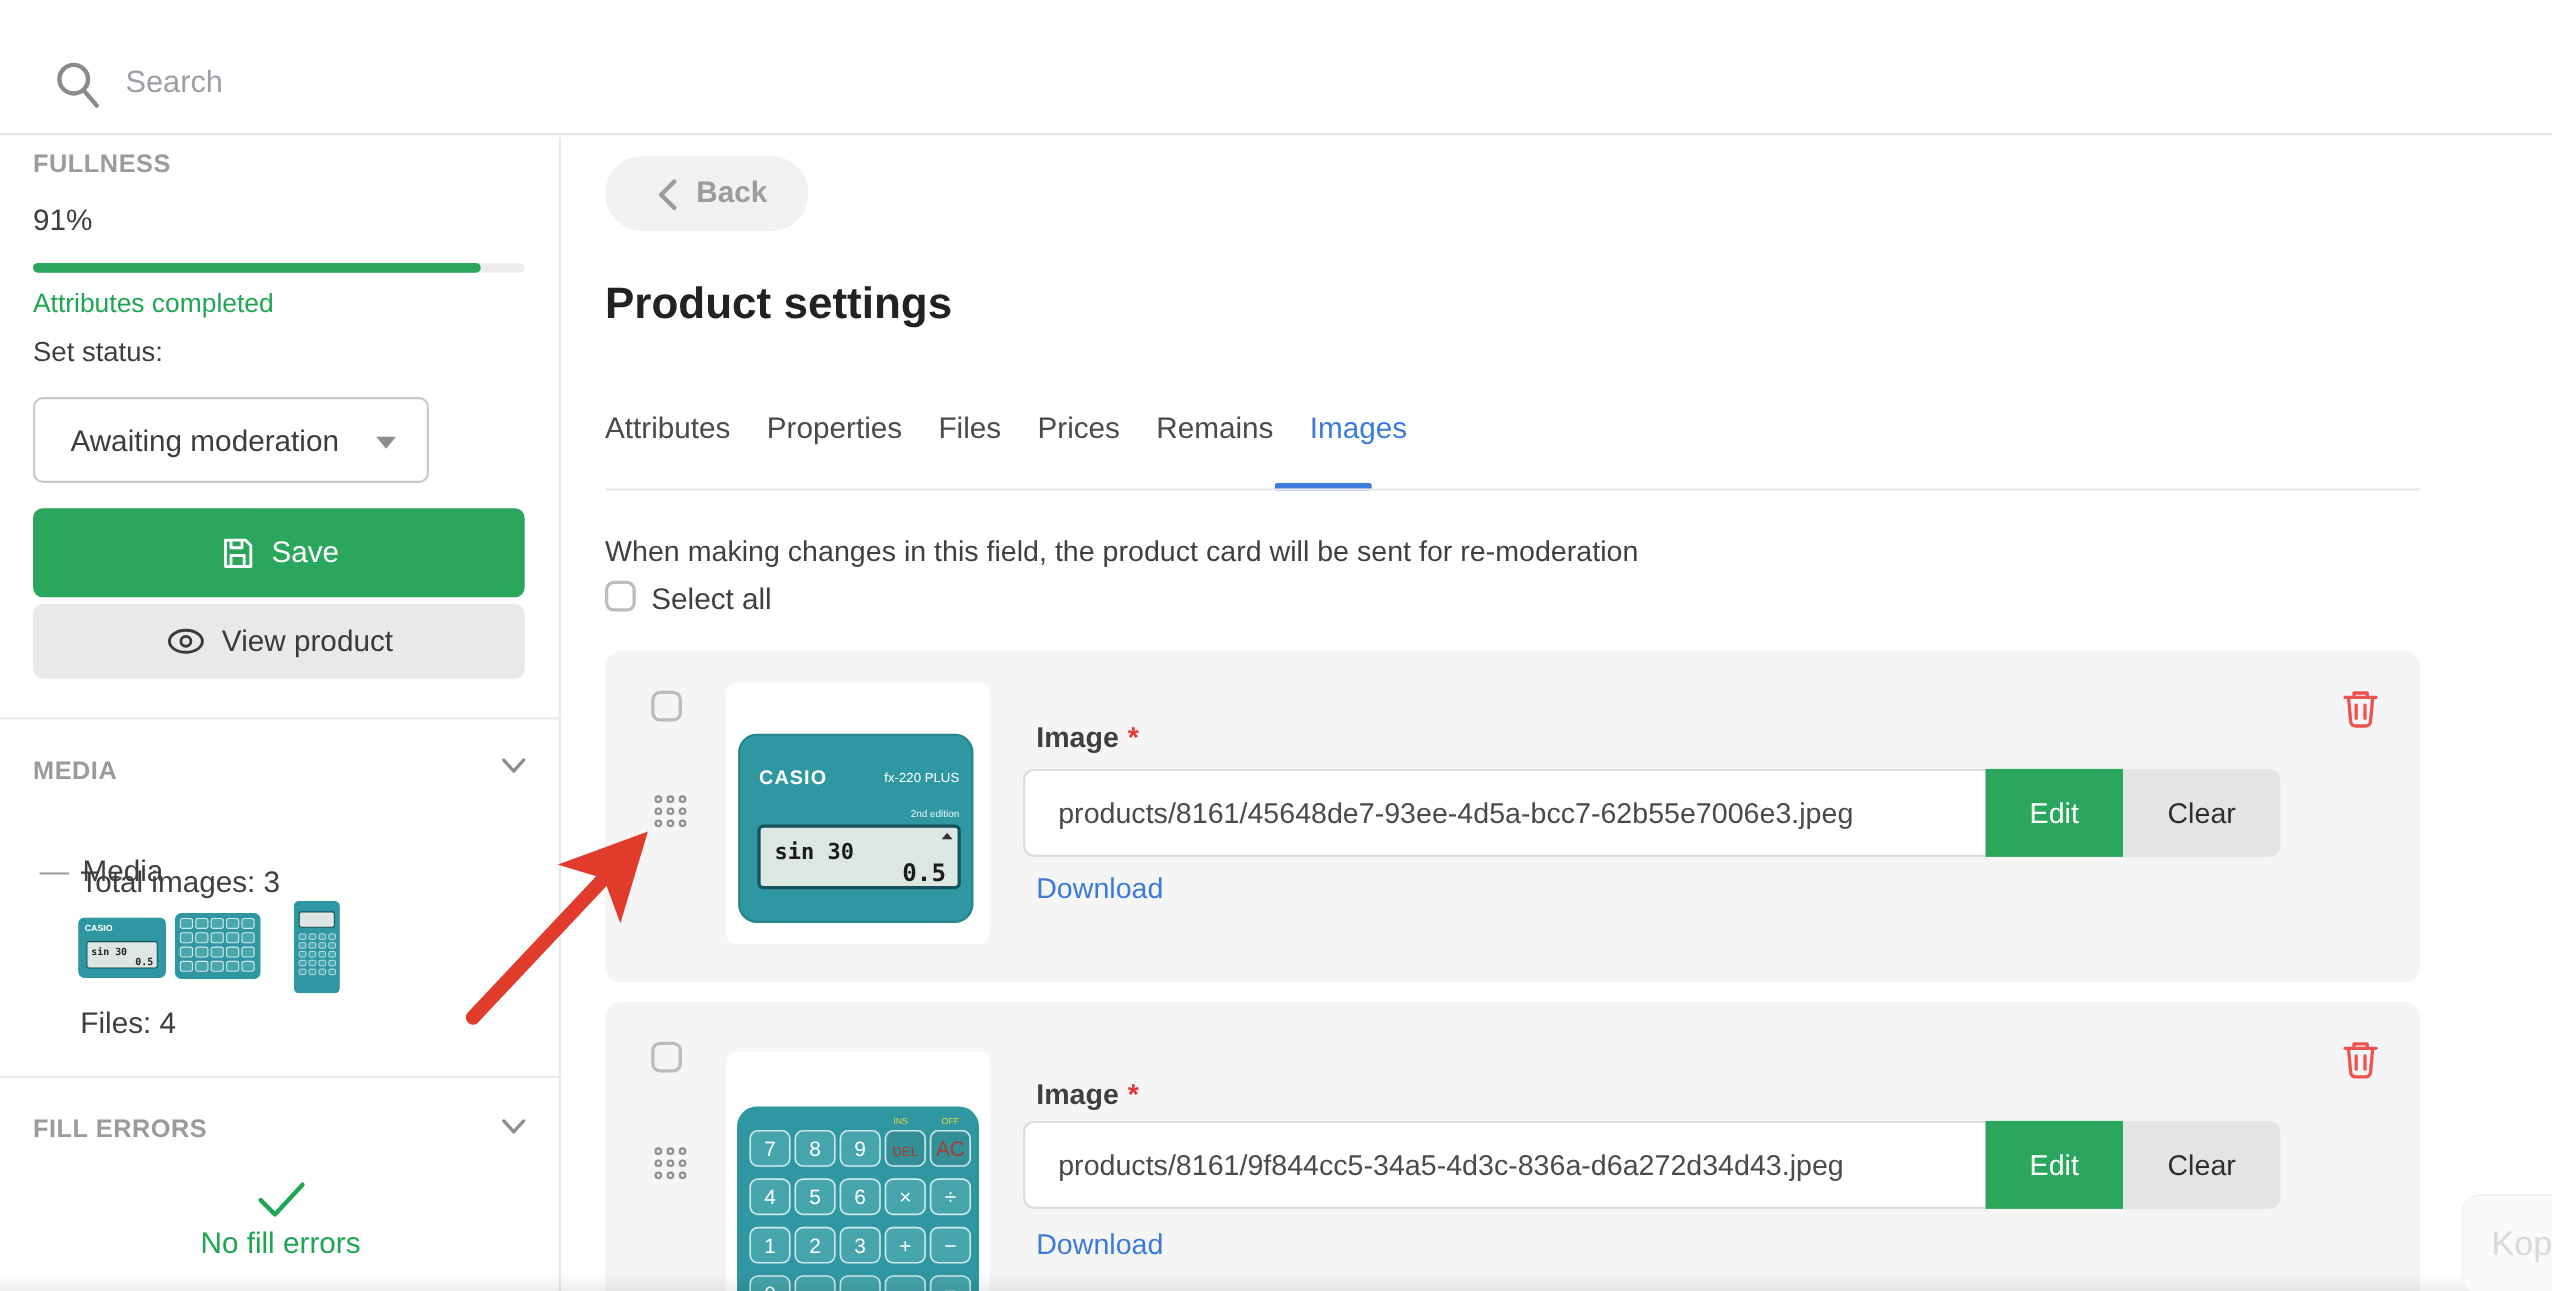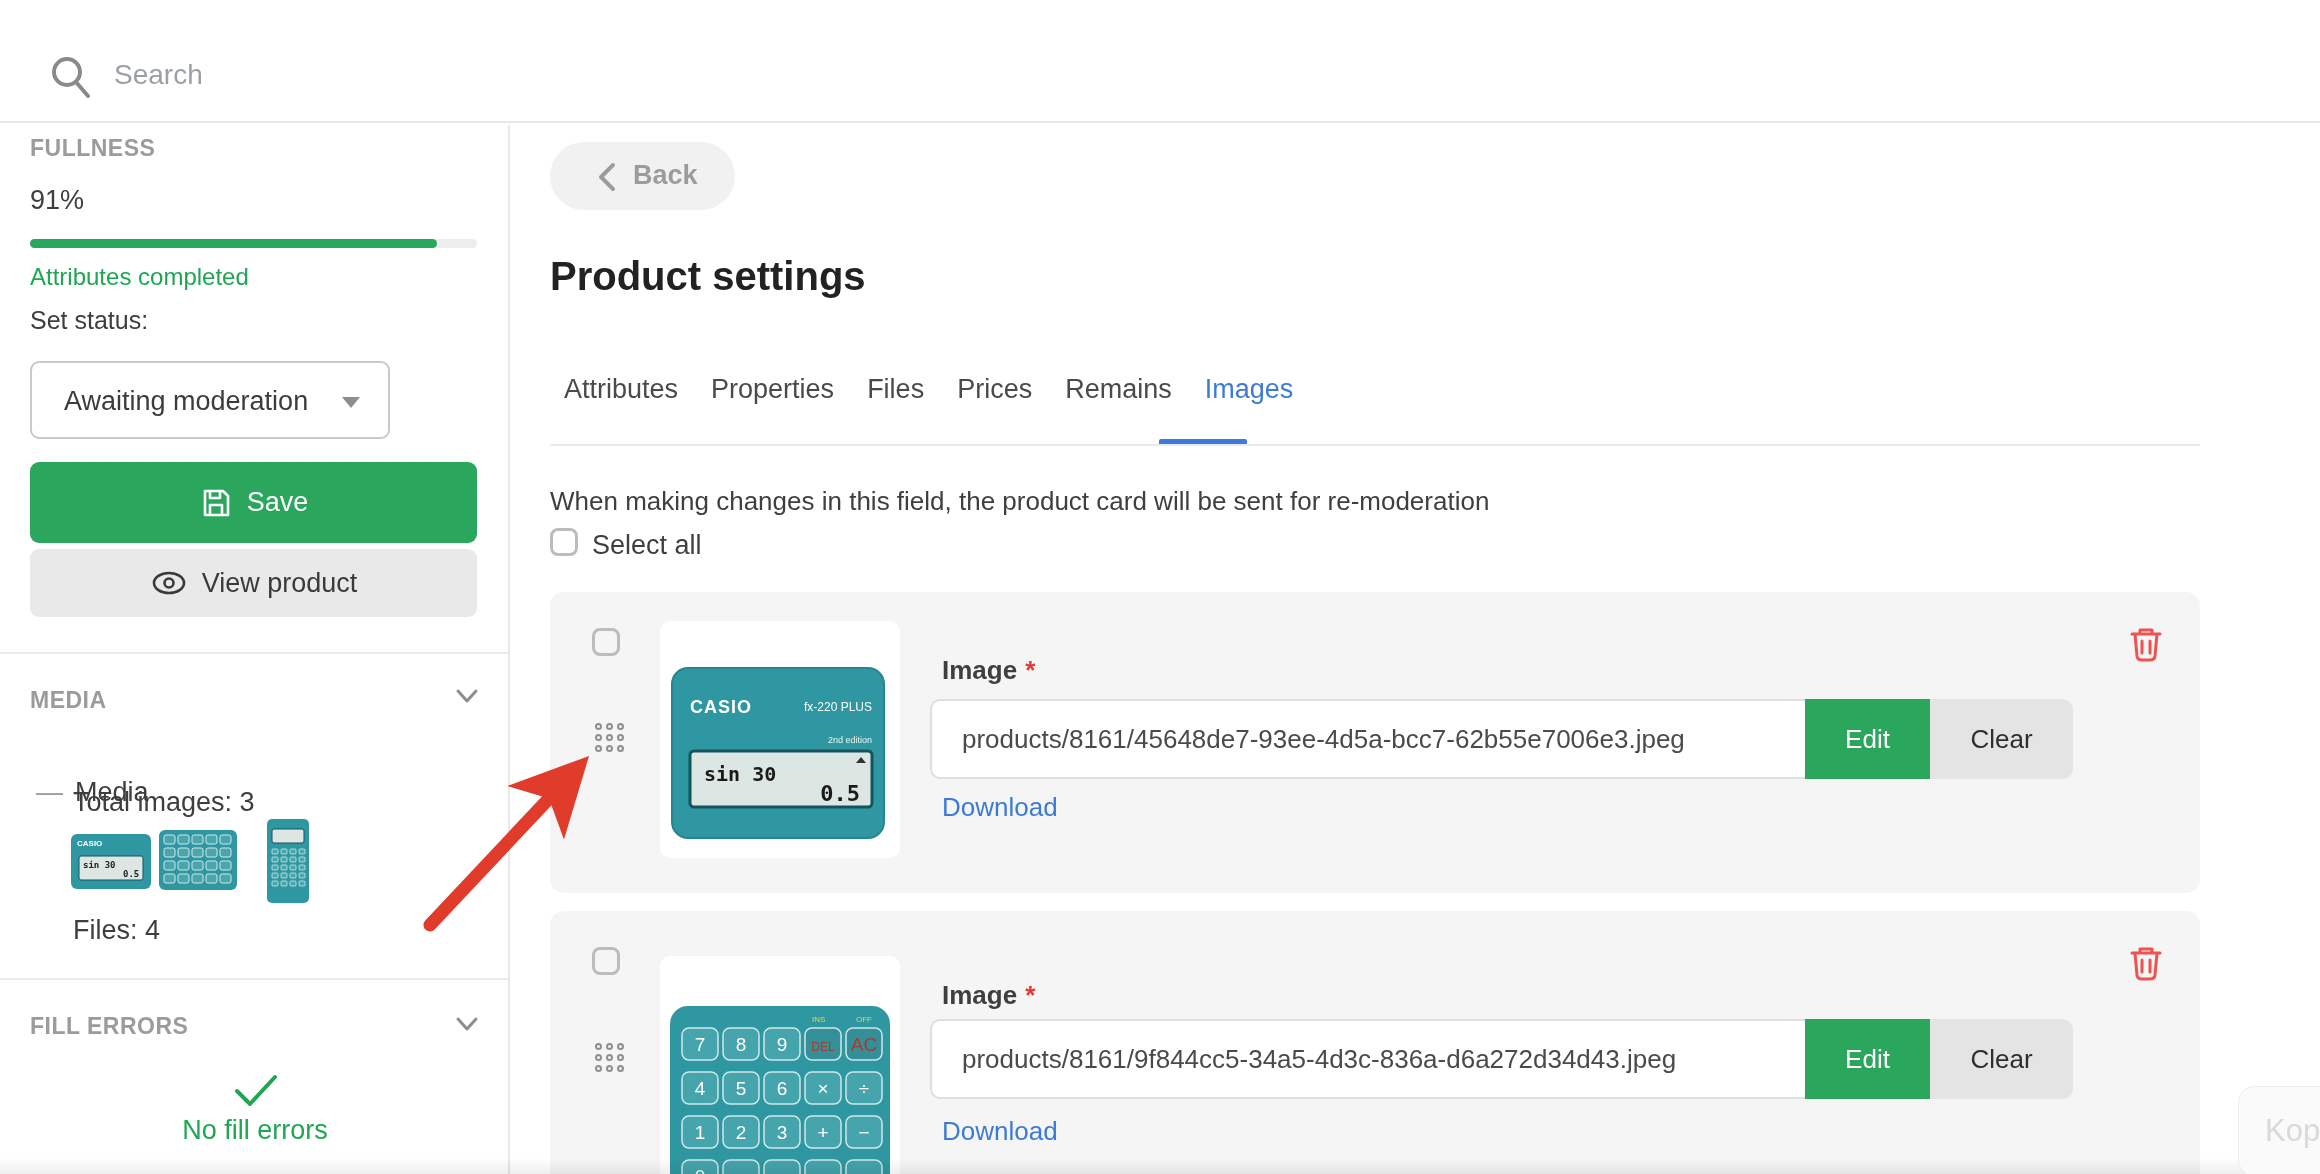--- a/index.html
+++ b/index.html
@@ -40,21 +40,21 @@
   .th1 { left:0; top:15px; } .th2 { left:88px; top:11px; } .th3 { left:196px; top:0; }
   .files-count { position:absolute; left:73px; top:790px; font-size:27px; color:#3e3e3e; }
   .no-errors-check { position:absolute; left:225px; top:946px; }
   .no-errors-text { position:absolute; left:0; top:990px; width:510px; text-align:center; font-size:27px; color:#1ea653; }
 
   
   .back-btn { position:absolute; left:550px; top:142px; width:185px; height:68px; border:none; border-radius:34px; background:#f1f1f2; cursor:pointer; }
   .back-label { position:absolute; left:83px; top:18px; font-size:27px; font-weight:bold; color:#9c9c9c; }
   .back-chevron { position:absolute; left:46px; top:19px; }
   .page-title { position:absolute; left:550px; top:254px; font-size:40px; font-weight:800; color:#222; }
-  .tabs { position:absolute; left:550px; top:374px; display:flex; gap:33px; font-size:27px; color:#4a4a4a;margin-left:14px; }
+  .tabs { position:absolute; left:550px; top:374px; display:flex; gap:33px; font-size:27px; color:#4a4a4a; }
   .tab { cursor:pointer; }
   .tab.active { color:#3c7bd9; }
   .tab-underline { position:absolute; left:1159px; top:439px; width:88px; height:7px; background:#3c7bd9; border-radius:2px; }
   .tab-divider { position:absolute; left:550px; top:444px; width:1650px; height:2px; background:#eaeaea; }
   .notice { position:absolute; left:550px; top:486px; font-size:26px; color:#3f3f3f; }
   .cbx { border:3px solid #bcbcbc; border-radius:8px; background:transparent; cursor:pointer; }
   .select-all-cbx { position:absolute; left:550px; top:528px; width:28px; height:28px; }
   .select-all-label { position:absolute; left:592px; top:530px; font-size:27px; color:#3f3f3f; }
 
   .card { position:absolute; left:550px; width:1650px; height:301px; background:#f5f5f6; border-radius:14px; }

